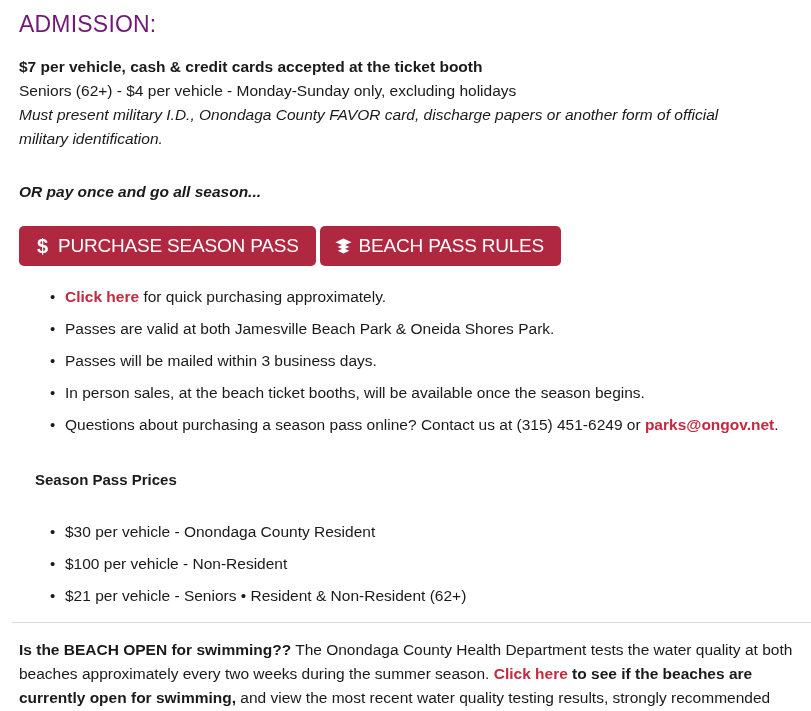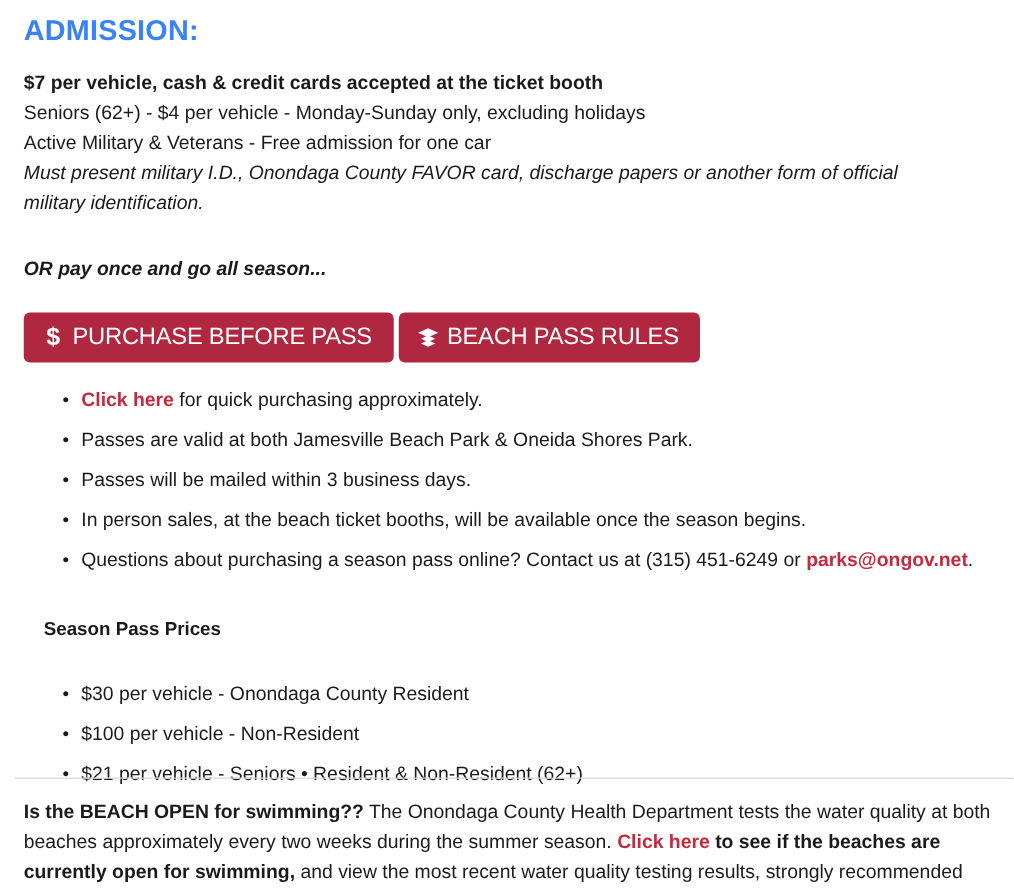--- a/index.html
+++ b/index.html
@@ -22,23 +22,23 @@
     box-sizing: border-box;
     padding: 0 12px 0 19px;
   }
 
   
   .admission-heading {
     margin: 0;
     padding-top: 9px;
     font-size: 23px;
     line-height: 30px;
-    font-weight: bold;
+    font-weight: normal;
     letter-spacing: 0.2px;
-    color: #3b82f6;
+    color: #701a75;
   }
 
   
   .intro {
     margin: 0;
     padding-top: 16px;
     font-size: 15.5px;
     line-height: 24px;
     color: #1a1a1a;
   }
@@ -167,32 +167,31 @@
 </head>
 <body>
 
 <div class="page">
 
   <h1 class="admission-heading">ADMISSION:</h1>
 
   <div class="intro">
     <span class="ln bold">$7 per vehicle, cash  &amp; credit cards accepted at the ticket booth</span>
     <span class="ln">Seniors (62+) - $4 per vehicle - Monday-Sunday only, excluding holidays</span>
-    <span class="ln">Active Military &amp; Veterans - Free admission for one car</span>
     <span class="ln ital wrap">Must present military I.D., Onondaga County FAVOR card, discharge papers or another form of official military identification.</span>
   </div>
 
   <p class="or-line">OR pay once and go all season...</p>
 
   <div class="btn-row">
     <button class="btn">
       <span class="glyph">
         <span class="dollar">$</span>
       </span>
-      <span>PURCHASE BEFORE PASS</span>
+      <span>PURCHASE SEASON PASS</span>
     </button>
     <button class="btn">
       <span class="glyph layers">
         <svg width="17" height="16" viewBox="0 0 17 16" aria-hidden="true">
           <polygon points="8.5,0.6 16.6,4.2 8.5,7.8 0.4,4.2" fill="#ffffff"></polygon>
           <polygon points="8.5,6.3 14.3,8.9 8.5,11.5 2.7,8.9" fill="#ffffff"></polygon>
           <polygon points="8.5,10.2 14.3,12.8 8.5,15.4 2.7,12.8" fill="#ffffff"></polygon>
         </svg>
       </span>
       <span>BEACH PASS RULES</span>

